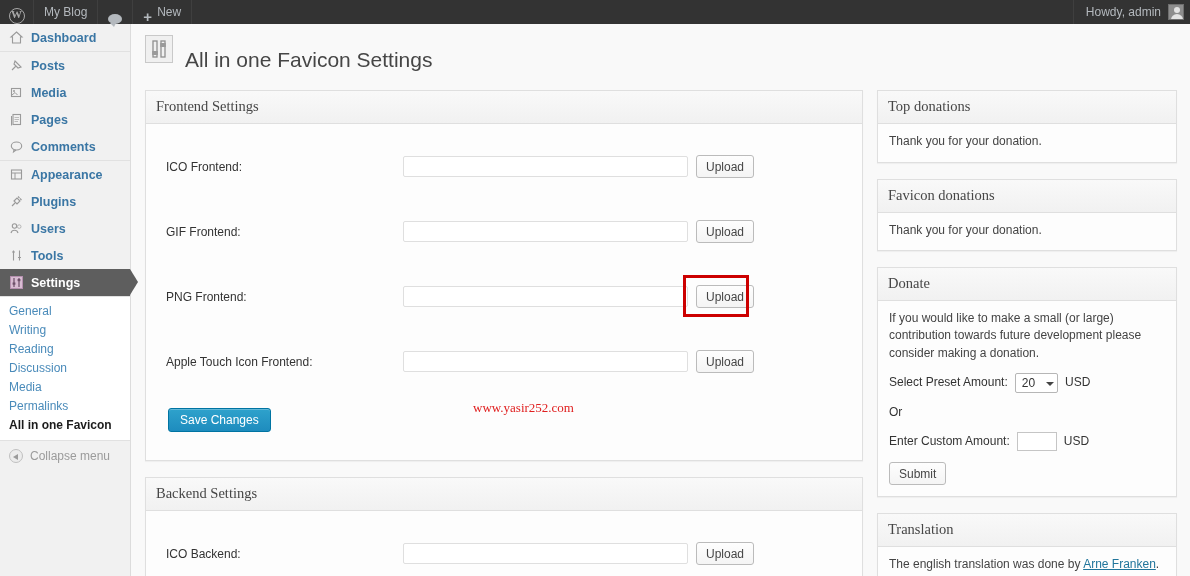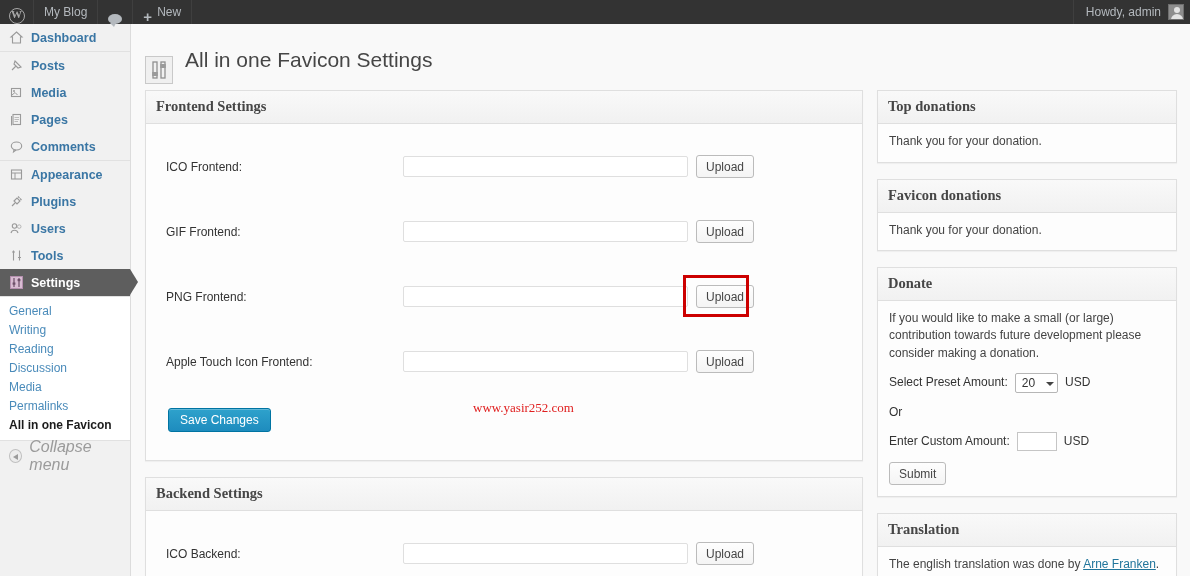--- a/index.html
+++ b/index.html
@@ -131,23 +131,22 @@
     display: block;
     padding: 2.5px 0 2.5px 9px;
     color: #4a8bba;
     font-size: 12px;
     text-decoration: none;
   }
   .submenu a.active { color: #1c1c1c; font-weight: bold; }
   .collapse {
     display: flex; align-items: center;
     height: 30px; padding-left: 9px;
-    color: #9b9b9b; font-size: 16px;
+    color: #9b9b9b; font-size: 12px;
     gap: 7px;
-    font-style: italic;
   }
   .collapse-ico {
     width: 14px; height: 14px; border-radius: 50%;
     border: 1px solid #c0c0c0;
     position: relative; background: #ececec;
   }
   .collapse-ico::after {
     content: ""; position: absolute;
     left: 3px; top: 3.5px;
     border-top: 3.5px solid transparent;
@@ -157,21 +156,21 @@
 
   
   #wrap {
     position: absolute; top: 24px; left: 130px;
     width: 1060px; height: 552px;
     background: #f9f9f9;
     border-left: 1px solid #dcdcdc;
     overflow: hidden;
   }
   #pagehead {
-    display: flex; align-items: flex-end;
+    display: flex; align-items: flex-start;
     padding: 11px 16px 6px 14px;
     gap: 12px;
   }
   .page-icon {
     width: 28px; height: 28px;
     background: #f0f0f0;
     border: 1px solid #c9c9c9;
     position: relative;
   }
   #pagetitle {
@@ -188,21 +187,21 @@
   .postbox {
     background: #fdfdfd;
     border: 1px solid #dfdfdf;
     margin-bottom: 16px;
     box-shadow: 0 1px 1px rgba(0,0,0,.04);
   }
   .postbox h3 {
     margin: 0;
     font-family: "Liberation Serif", serif;
     font-size: 14.5px;
-    font-weight: bold;
+    font-weight: normal;
     color: #464646;
     padding: 7px 10px 8px 10px;
     background: linear-gradient(to bottom, #f9f9f9, #f1f1f1);
     border-bottom: 1px solid #dfdfdf;
   }
   .pb-inner { padding: 10px 12px 12px 12px; }
 
   
   .frow {
     display: flex; align-items: center;

